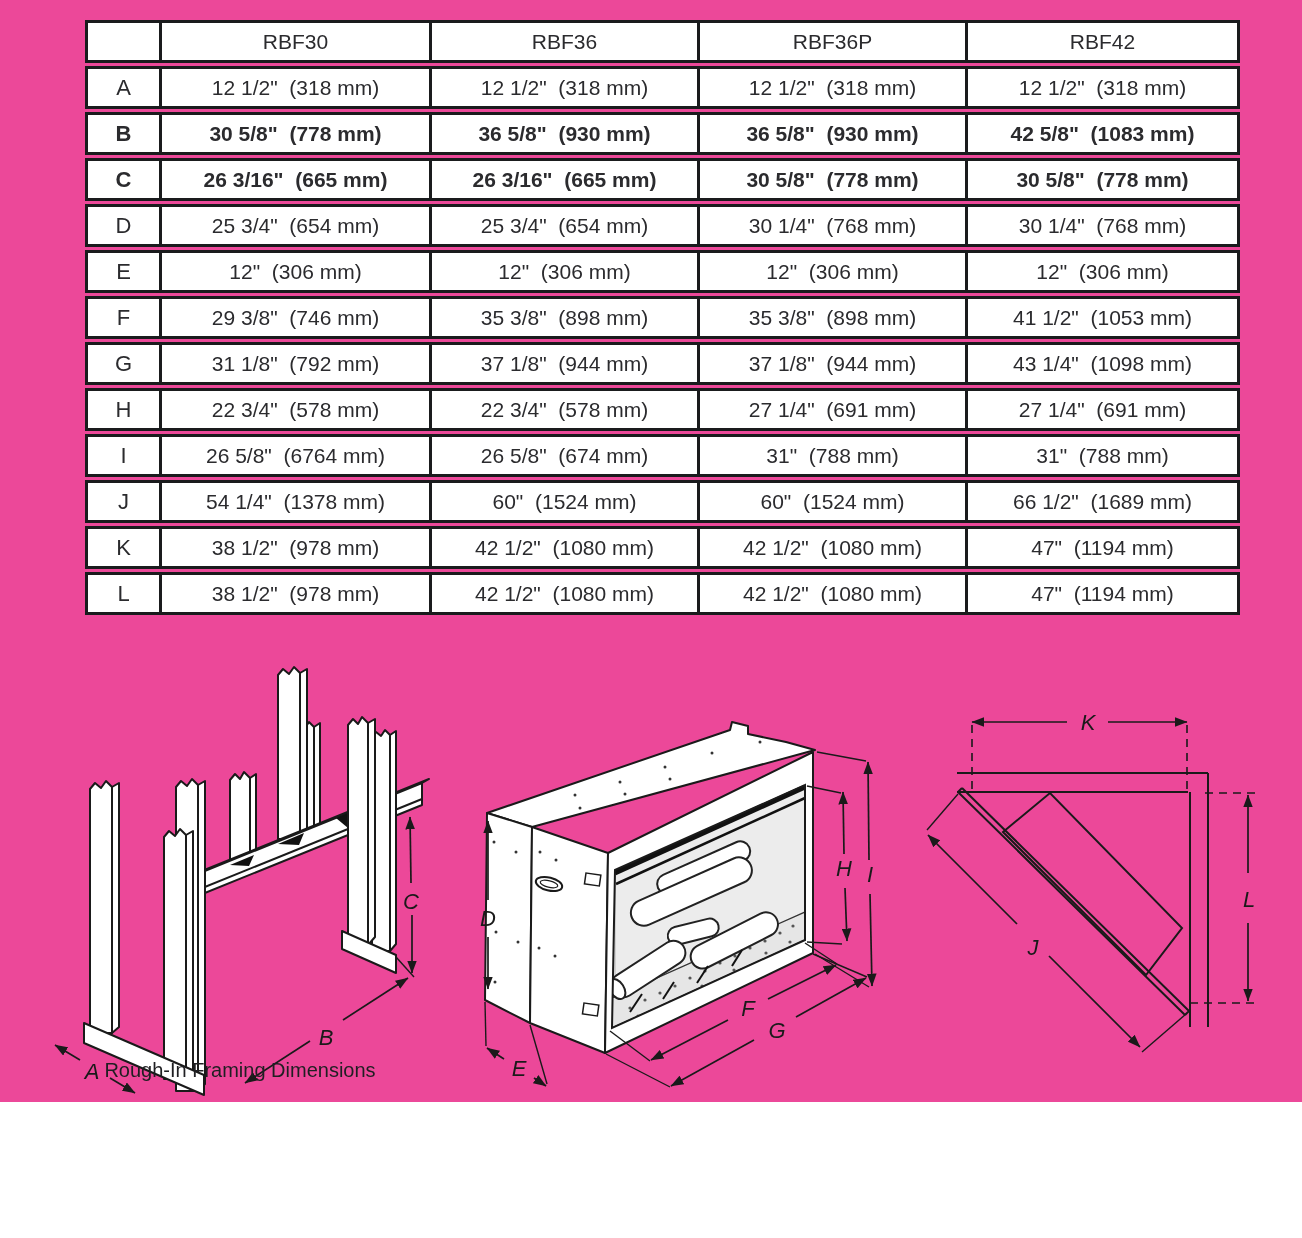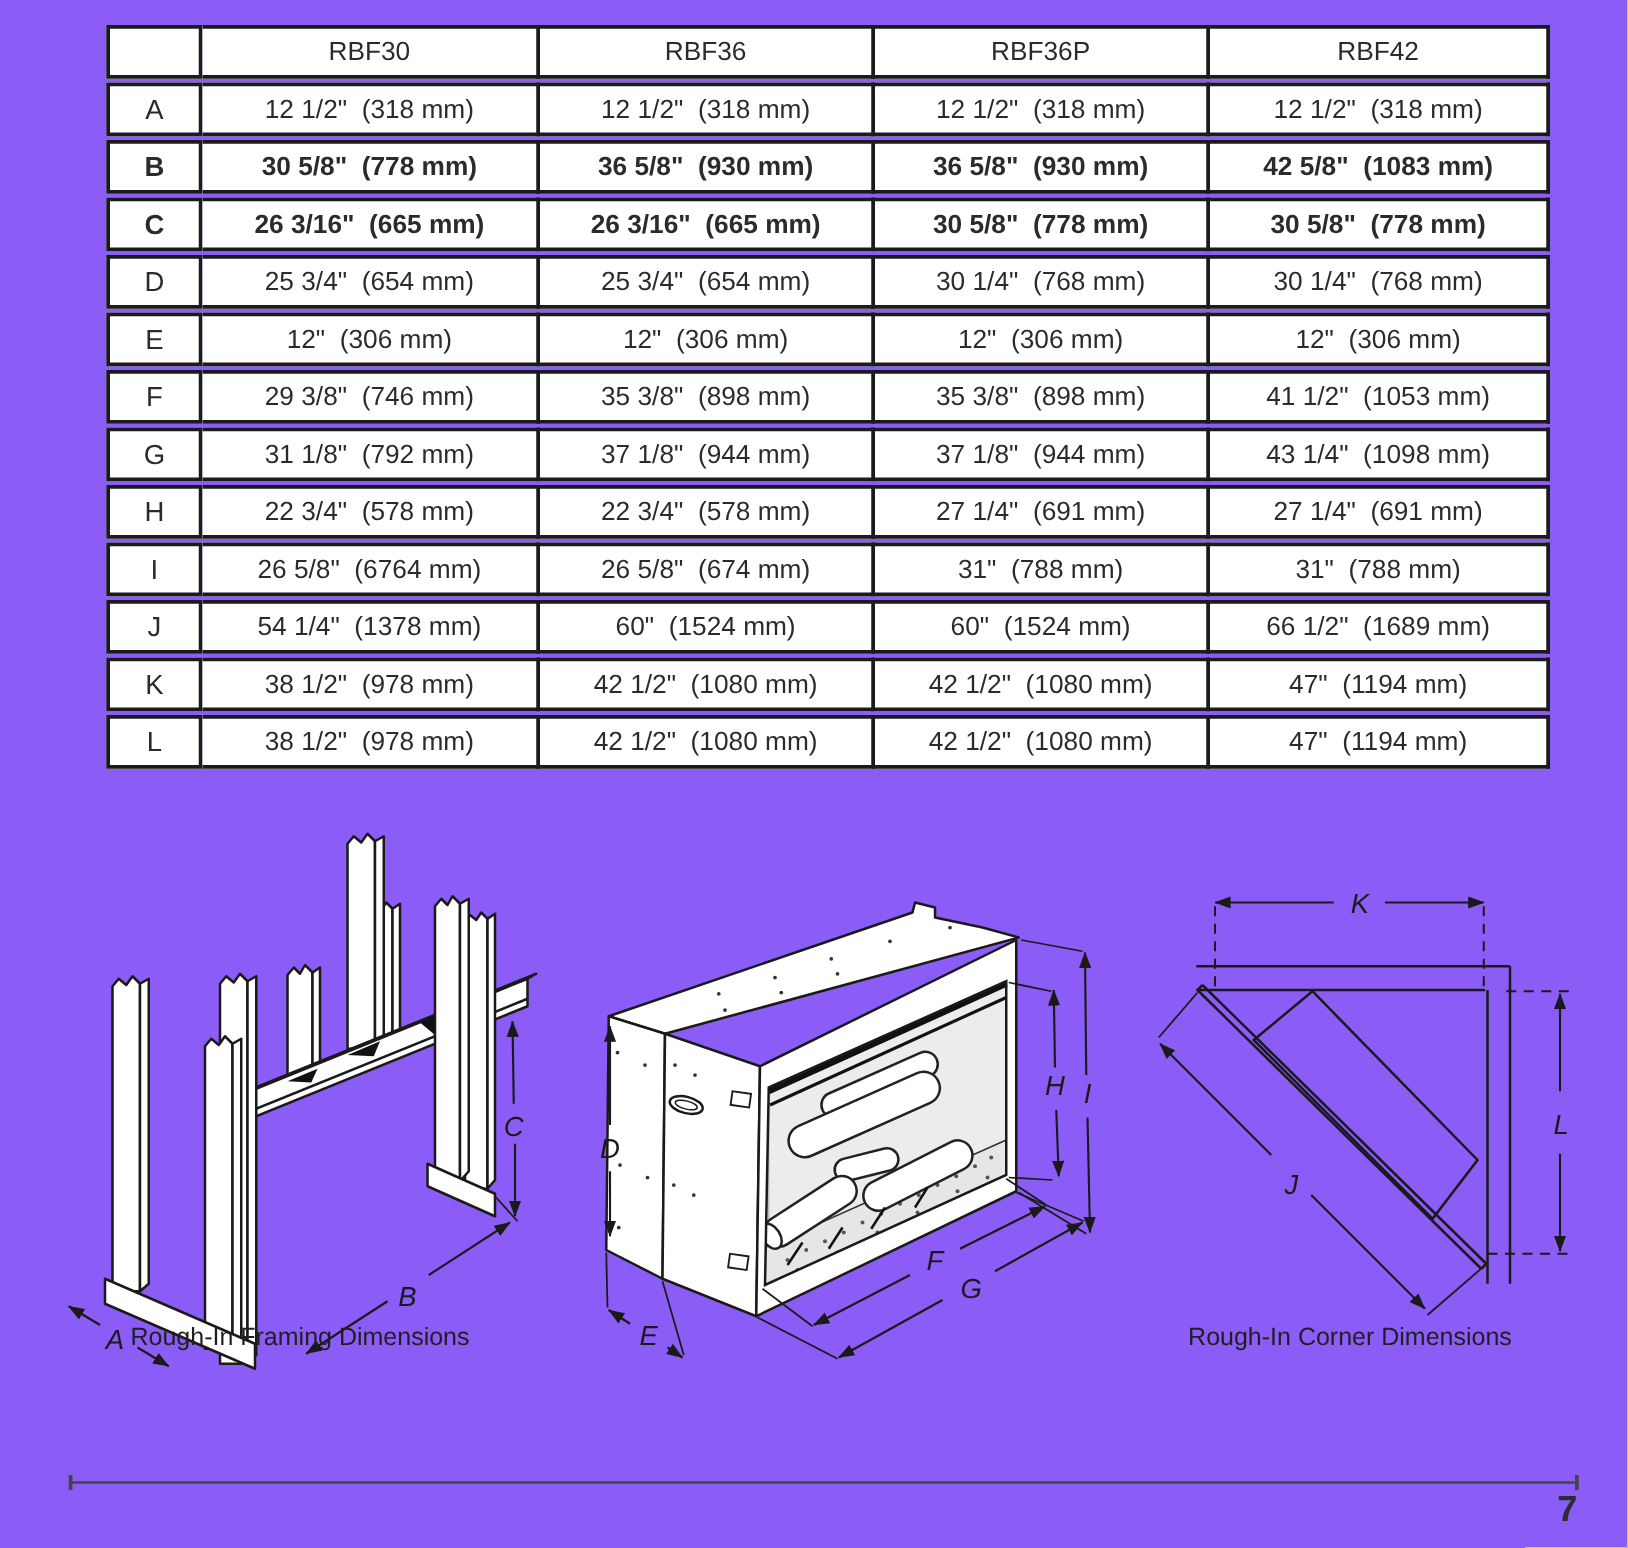--- a/index.html
+++ b/index.html
@@ -1,17 +1,17 @@
 <!DOCTYPE html>
 <html><head>
 <meta charset="utf-8">
 <style>
   html,body{margin:0;padding:0;background:#fff;}
   .page{
-    position:relative;width:1302px;height:1238px;background:#8b5cf6;
+    position:relative;width:1302px;height:1102px;background:#ec4899;
     font-family:"Liberation Sans", sans-serif;color:#2a2a2c;overflow:hidden;
   }
   
   table.dims{
     position:absolute;left:85px;top:17px;width:1155px;
     border-collapse:separate;border-spacing:0 3px;table-layout:fixed;
   }
   table.dims td,table.dims th{
     height:37px;padding:0;text-align:center;vertical-align:middle;
     font-size:21px;font-weight:normal;white-space:pre;color:#2b2b2e;
@@ -363,17 +363,16 @@
           <path d="M53,99 L22,135"></path>
           <path d="M281,319 L237,357"></path>
         </g>
     </g>
     <text x="183" y="35" text-anchor="middle">K</text>
     <text x="344" y="212" text-anchor="middle">L</text>
     <text x="128" y="260" text-anchor="middle">J</text>
   </svg>
 
   <div class="caption" style="left:40px">Rough-In Framing Dimensions</div>
-  <div class="caption" style="left:880px">Rough-In Corner Dimensions</div>
 
   <div class="rule"></div>
   <div class="pagenum">7</div>
 </div>
 
 </body></html>

